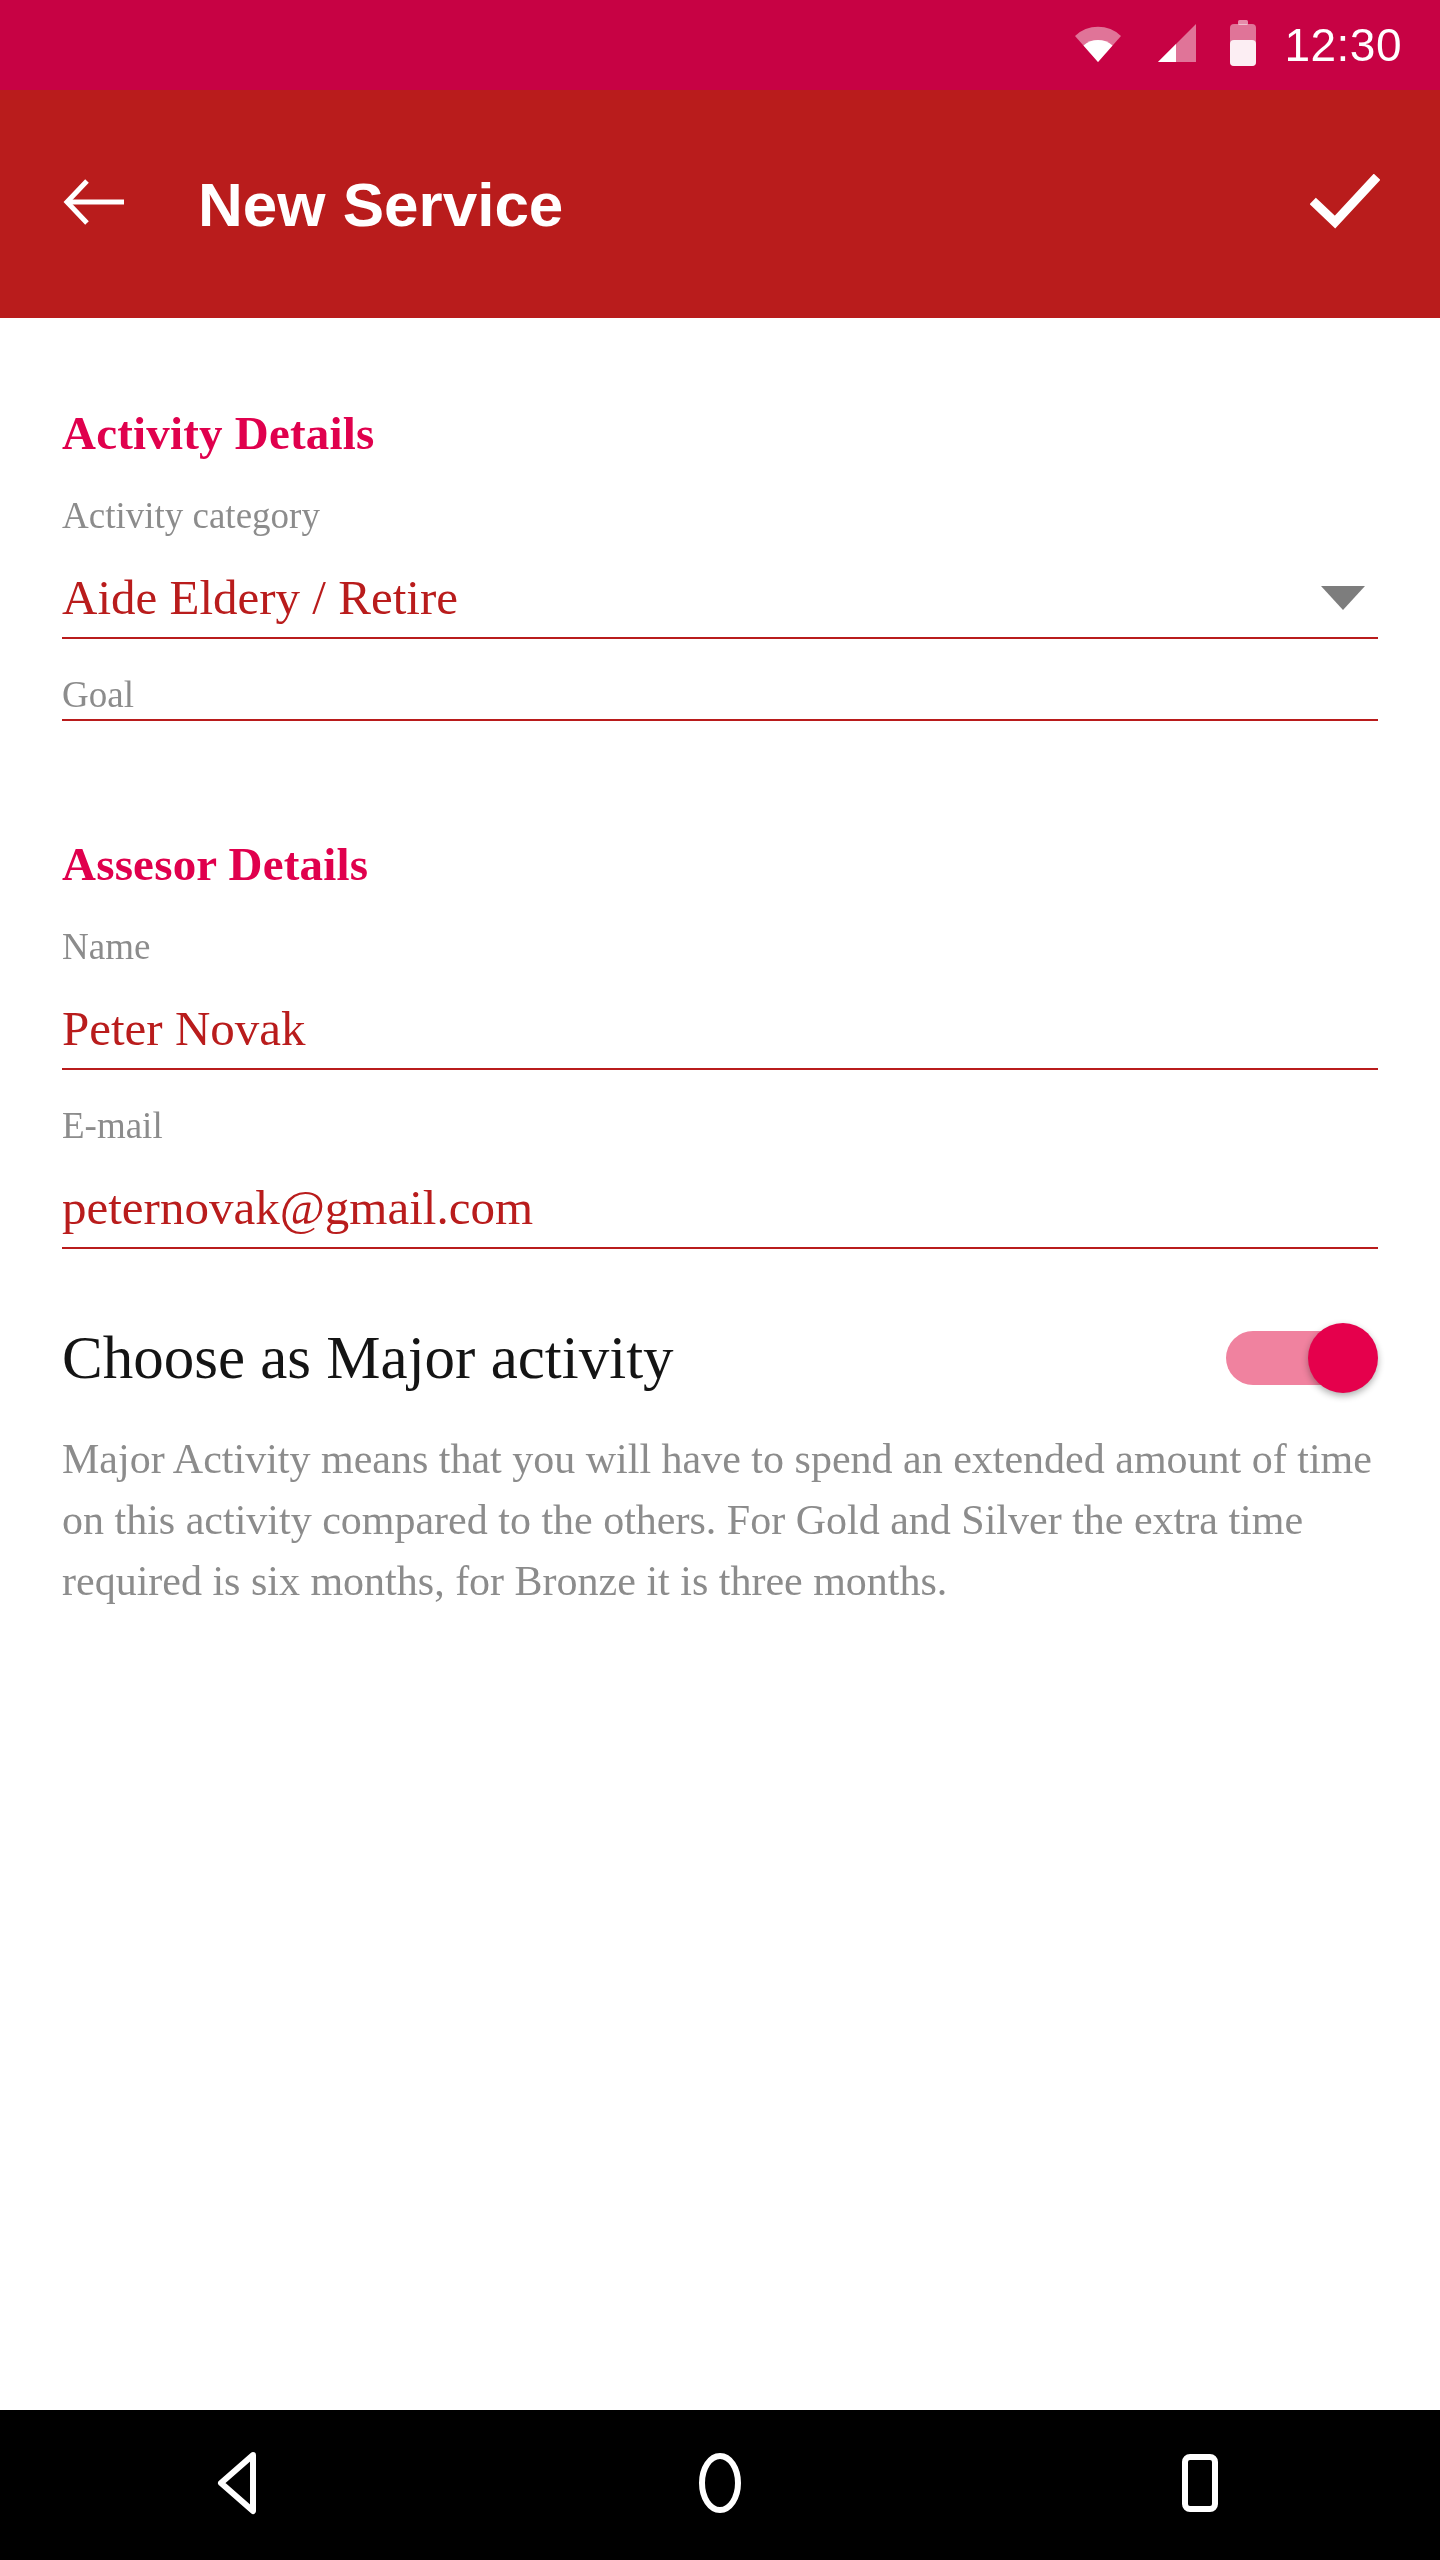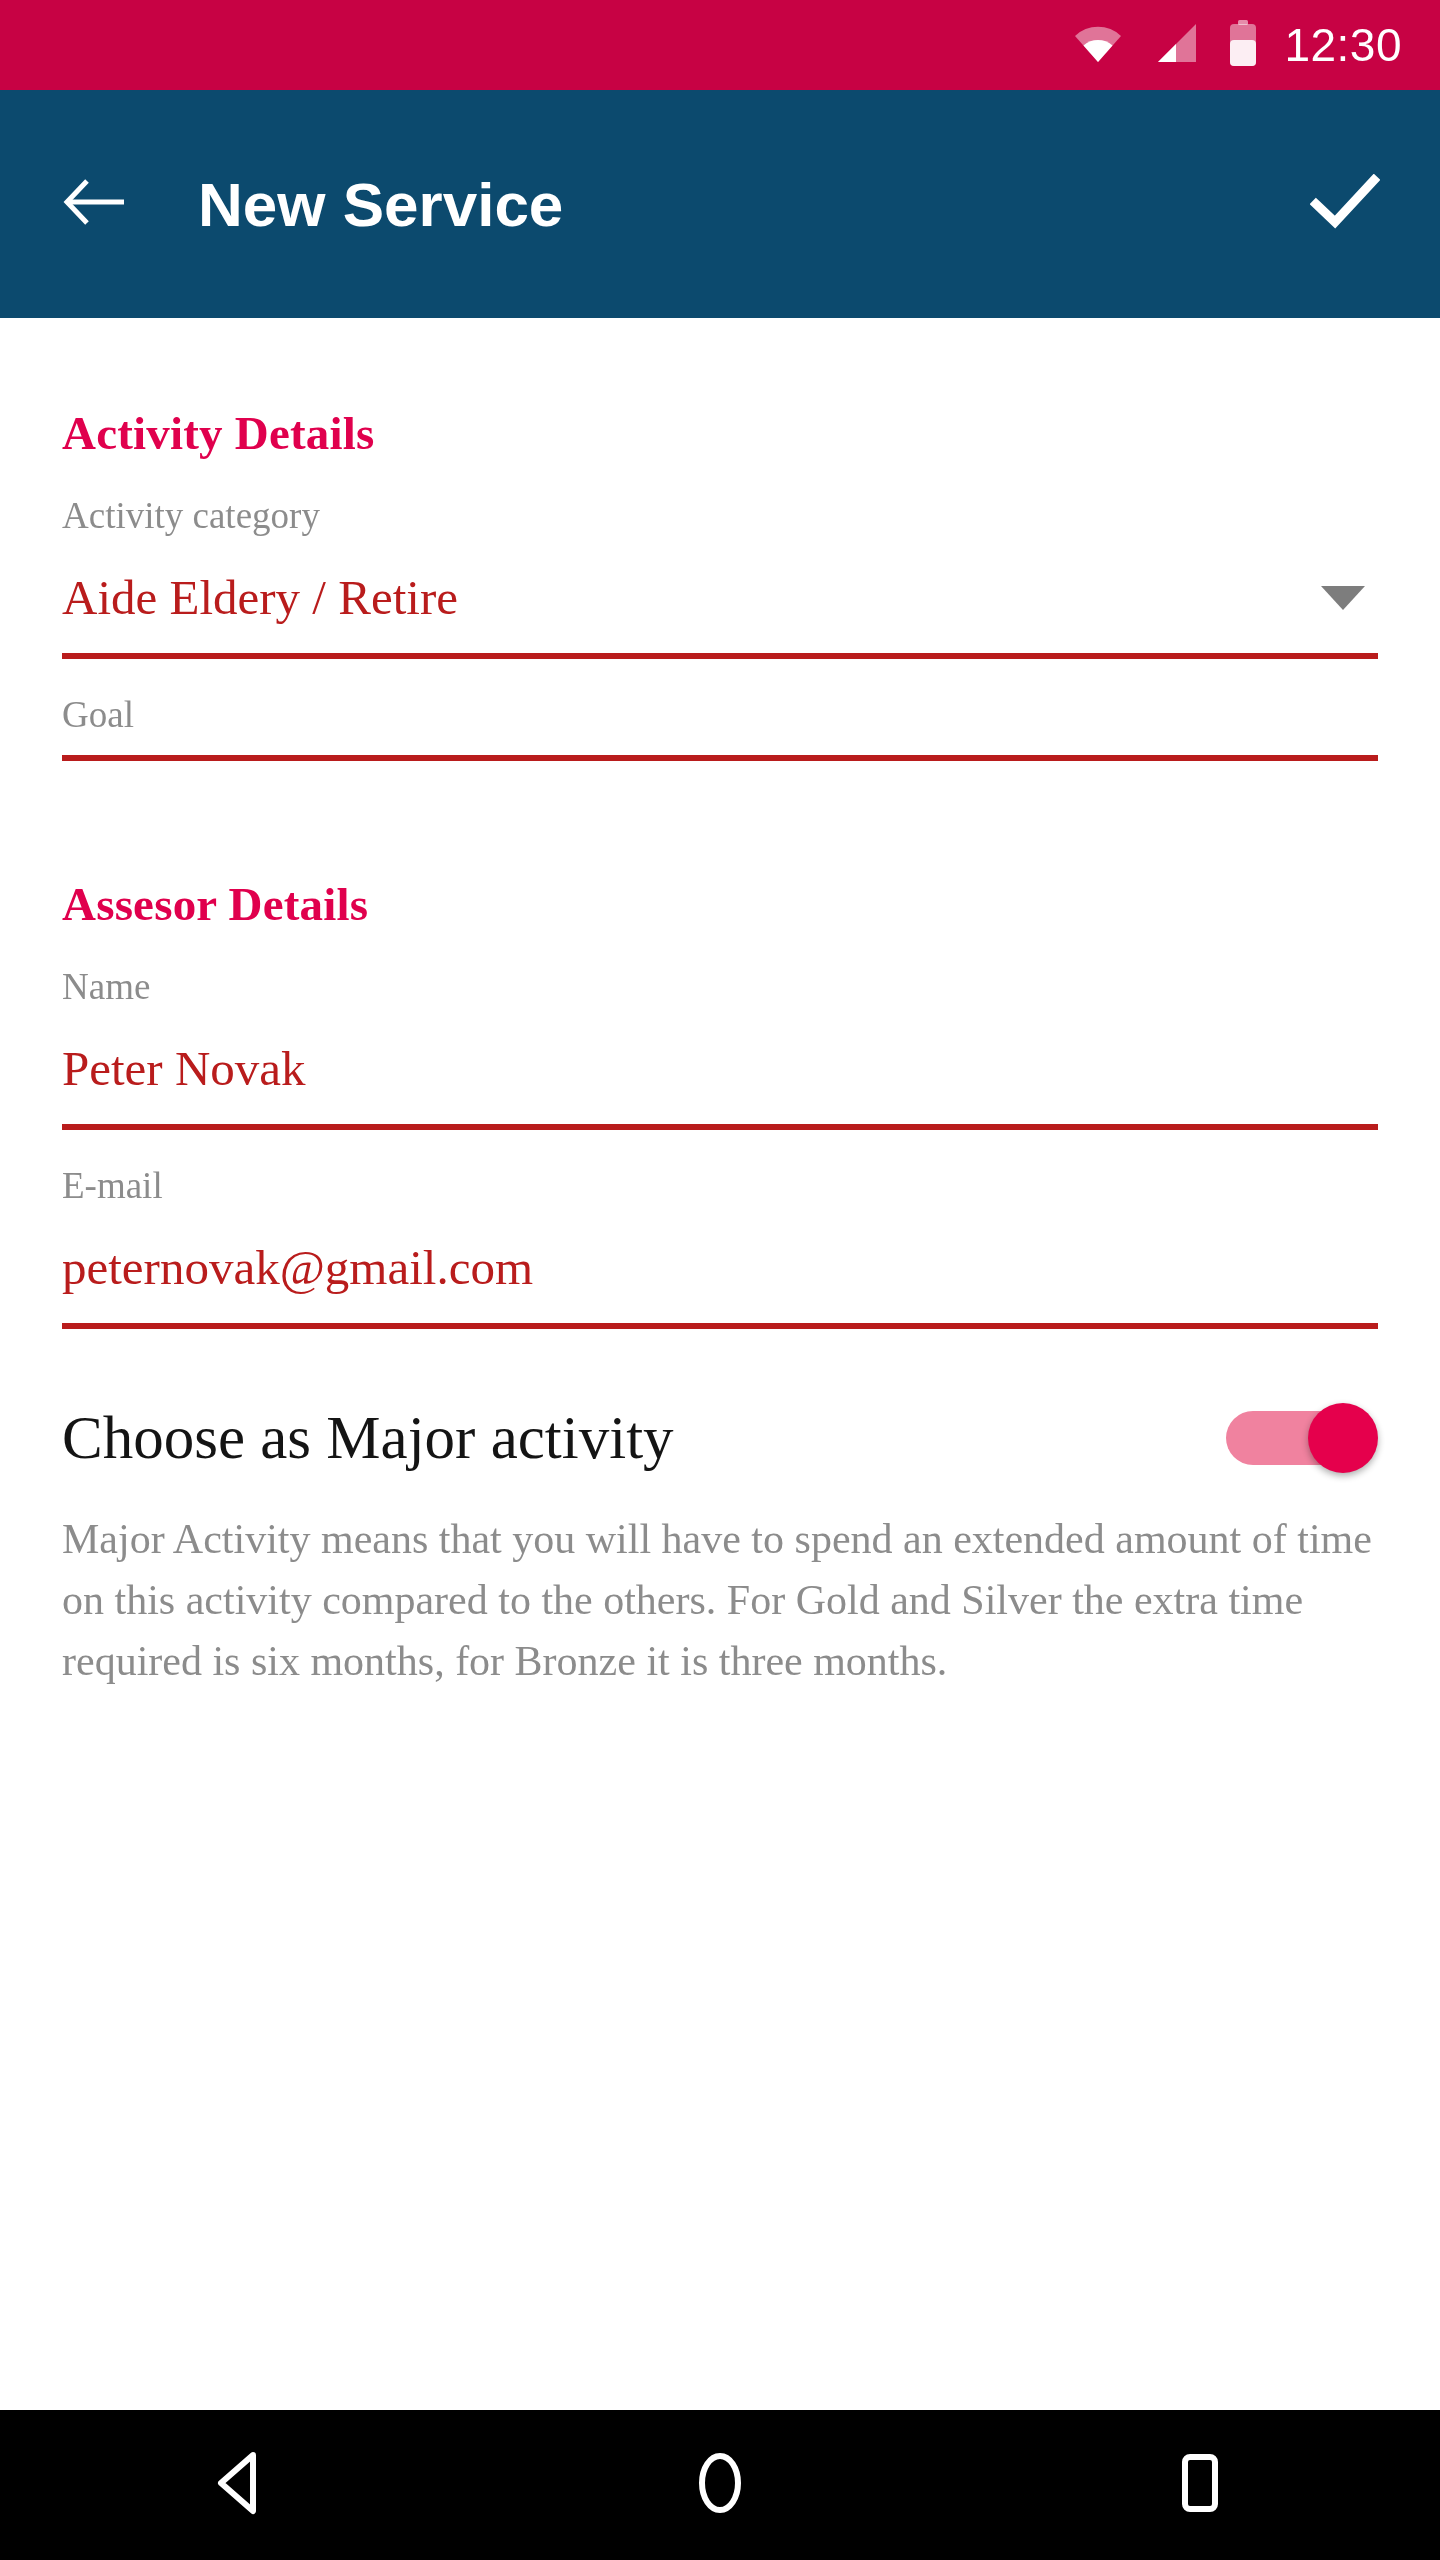--- a/index.html
+++ b/index.html
@@ -42,21 +42,21 @@
     font-size: 46px;
     font-weight: 400;
     letter-spacing: 0.5px;
     margin-left: 26px;
     line-height: 1;
   }
 
   
   .app-bar {
     height: 228px;
-    background: #0c4a6e;
+    background: #b91c1c;
     display: flex;
     align-items: center;
     padding: 0 52px;
     flex: 0 0 auto;
   }
   .back-btn {
     width: 86px;
     height: 86px;
     display: flex;
     align-items: center;
@@ -94,22 +94,22 @@
     font-size: 47px;
     font-weight: bold;
     letter-spacing: 0.2px;
   }
   .section-title.first { margin-top: 88px; }
   .section-title.second { margin-top: 0; }
 
   .field {
     position: relative;
     padding-top: 36px;
-    padding-bottom: 20px;
-    border-bottom: 6px solid #b91c1c;
+    padding-bottom: 4px;
+    border-bottom: 2px solid #b91c1c;
   }
   .field-label {
     color: #8c8c8c;
     font-size: 37px;
     line-height: 1.1;
   }
   .field-value-row {
     display: flex;
     align-items: center;
     margin-top: 26px;

